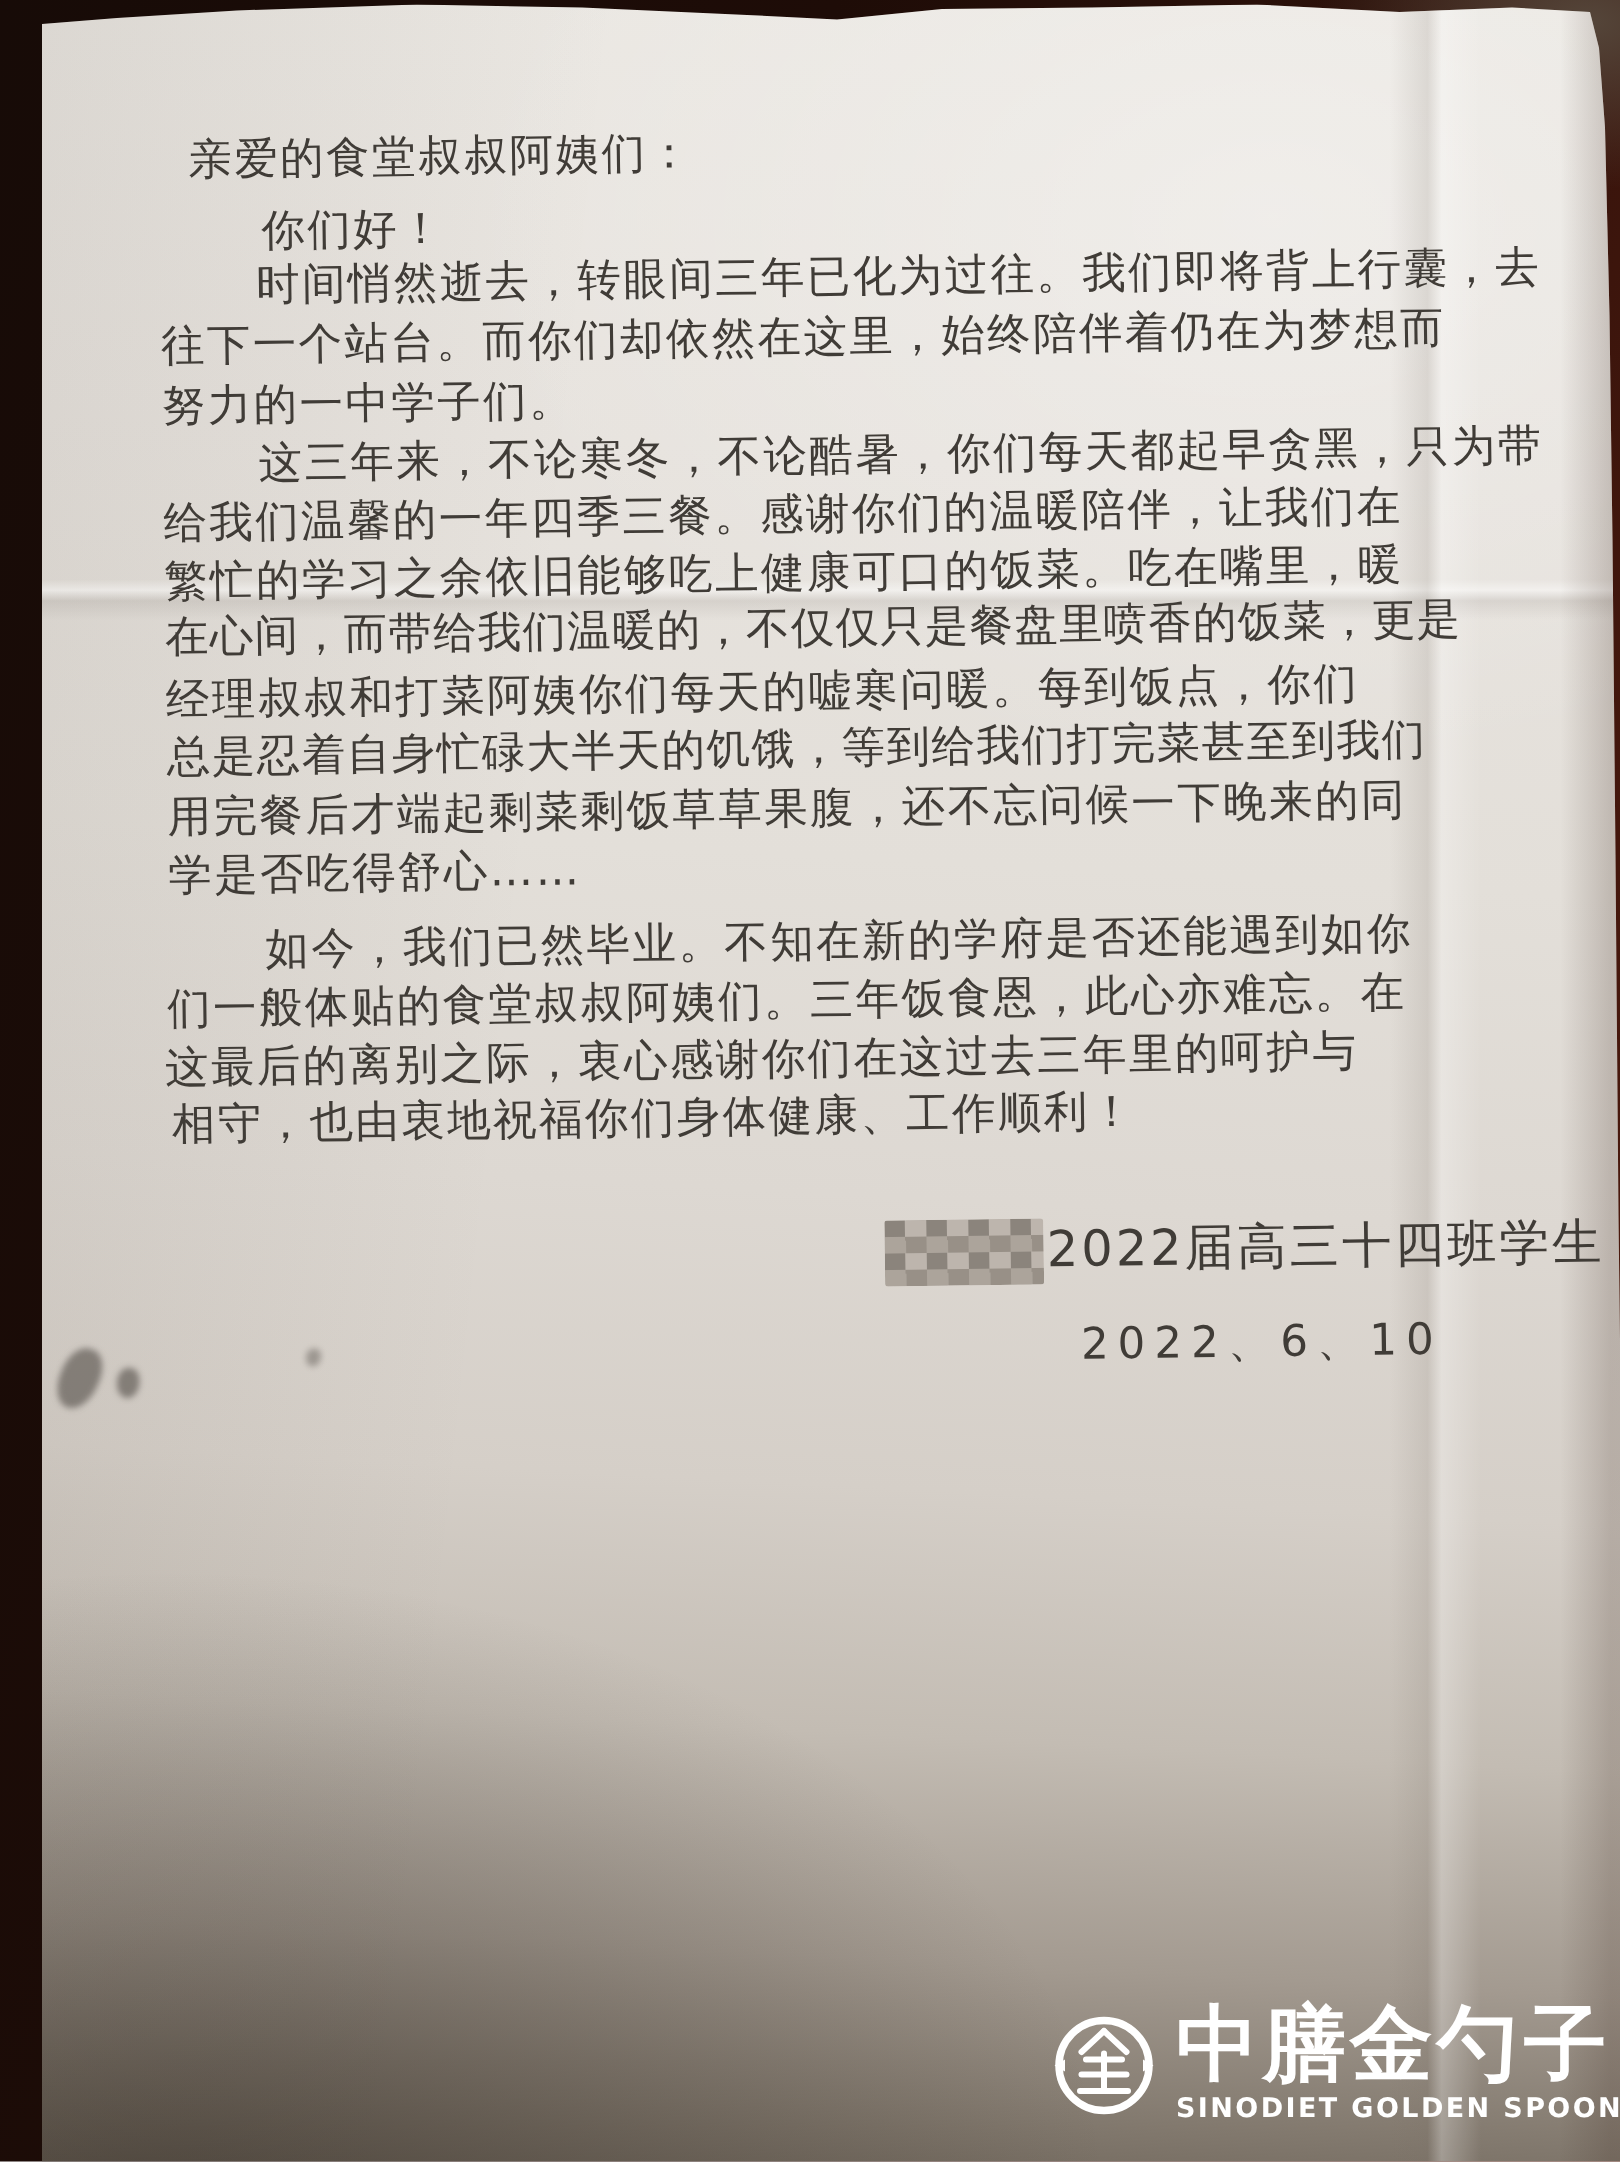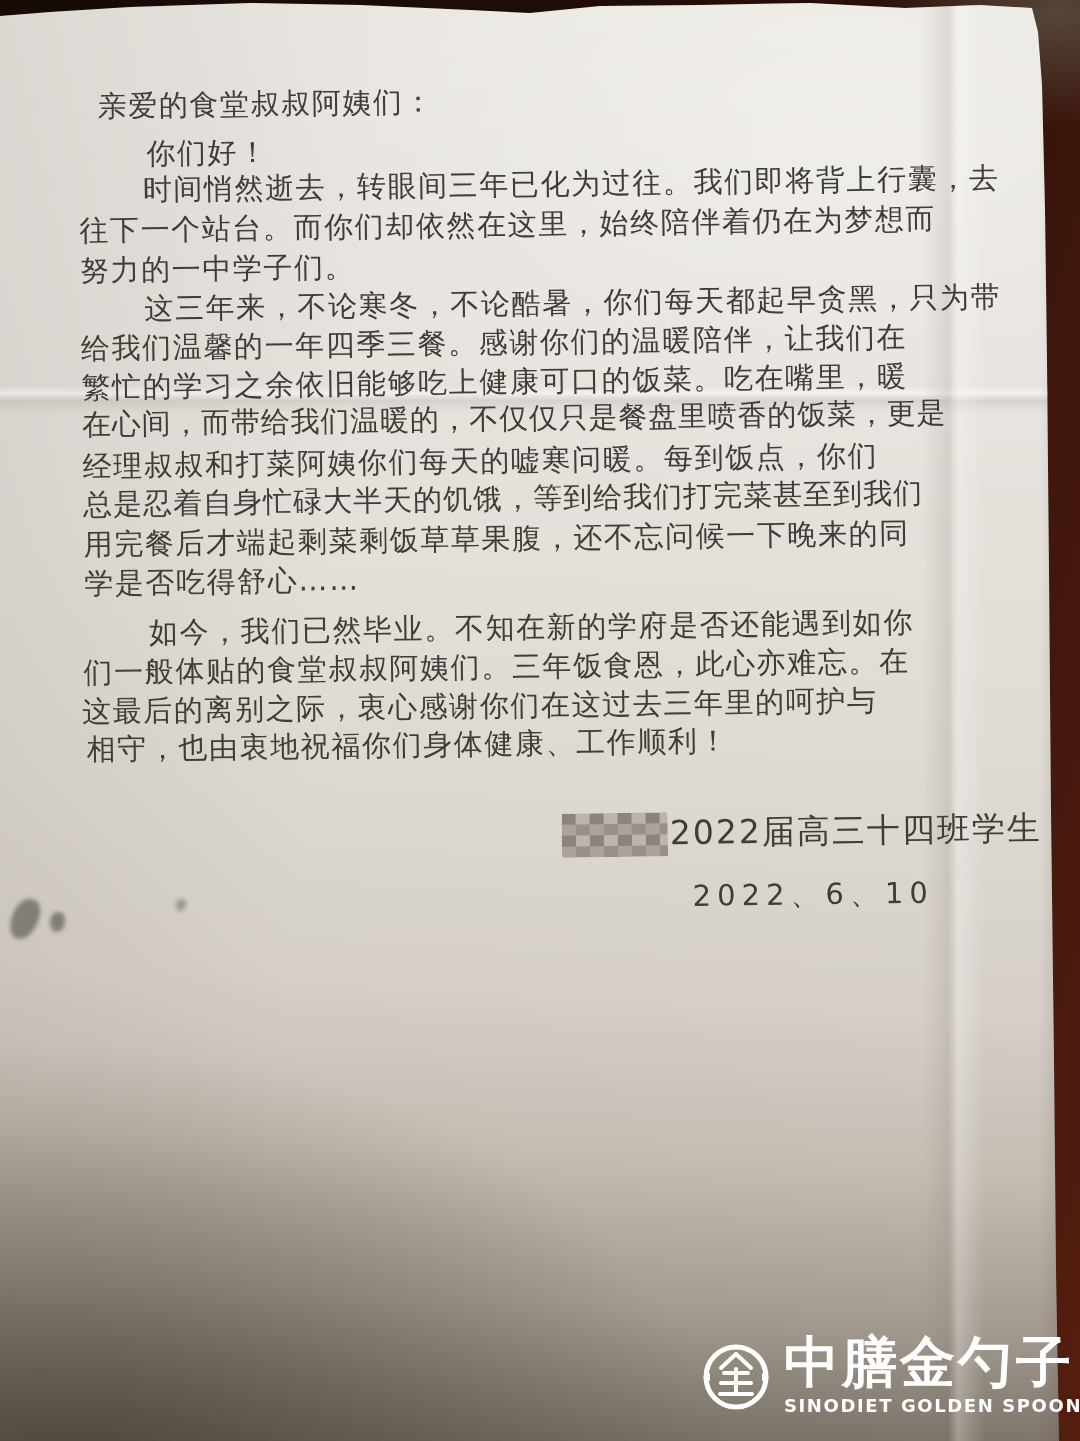--- a/index.html
+++ b/index.html
@@ -20,20 +20,21 @@
       1038px 32px, 1042px 85px, 1045px 210px, 1047px 360px, 1049px 570px,
       1051px 810px, 1054px 1060px, 1056px 1270px, 1059px 1441px, 0px 1441px);
     background:
       linear-gradient(90deg, rgba(0,0,0,0) 96.2%, rgba(70,50,40,0.22) 99.4%),
       linear-gradient(90deg, transparent 85.4%, rgba(120,110,100,0.16) 87.8%, rgba(255,255,255,0.28) 88.7%, transparent 91.2%),
       linear-gradient(180deg, transparent 26.8%, rgba(255,255,255,0.45) 27.3%, rgba(100,92,84,0.12) 27.8%, transparent 28.7%),
       radial-gradient(ellipse 760px 520px at 78% 10%, rgba(255,255,255,0.30), transparent 72%),
       radial-gradient(ellipse 950px 640px at 8% 102%, rgba(52,45,38,0.50), transparent 66%),
       linear-gradient(96deg, rgba(90,80,70,0.10) 0%, transparent 32%),
       linear-gradient(183deg,#ebe8e3 0%,#e7e3de 22%,#e3dfd9 40%,#ddd8d2 55%,#d5cfc8 68%,#c3bcb3 79%,#a39a90 89%,#81786d 96%,#6d6459 100%);
+    margin-left: 28px;
   }
   
   .letter{
     position:absolute;inset:0;transform:rotate(-0.8deg);transform-origin:540px 420px;
     color:#403c37;font-size:29px;letter-spacing:1.6px;line-height:1;white-space:nowrap;
   }
   .hl{position:absolute;}
   .sal  {left:102px;top:86px;}
   .greet{left:150px;top:134px;}
   .l0 {left:146px;top:170px;}

